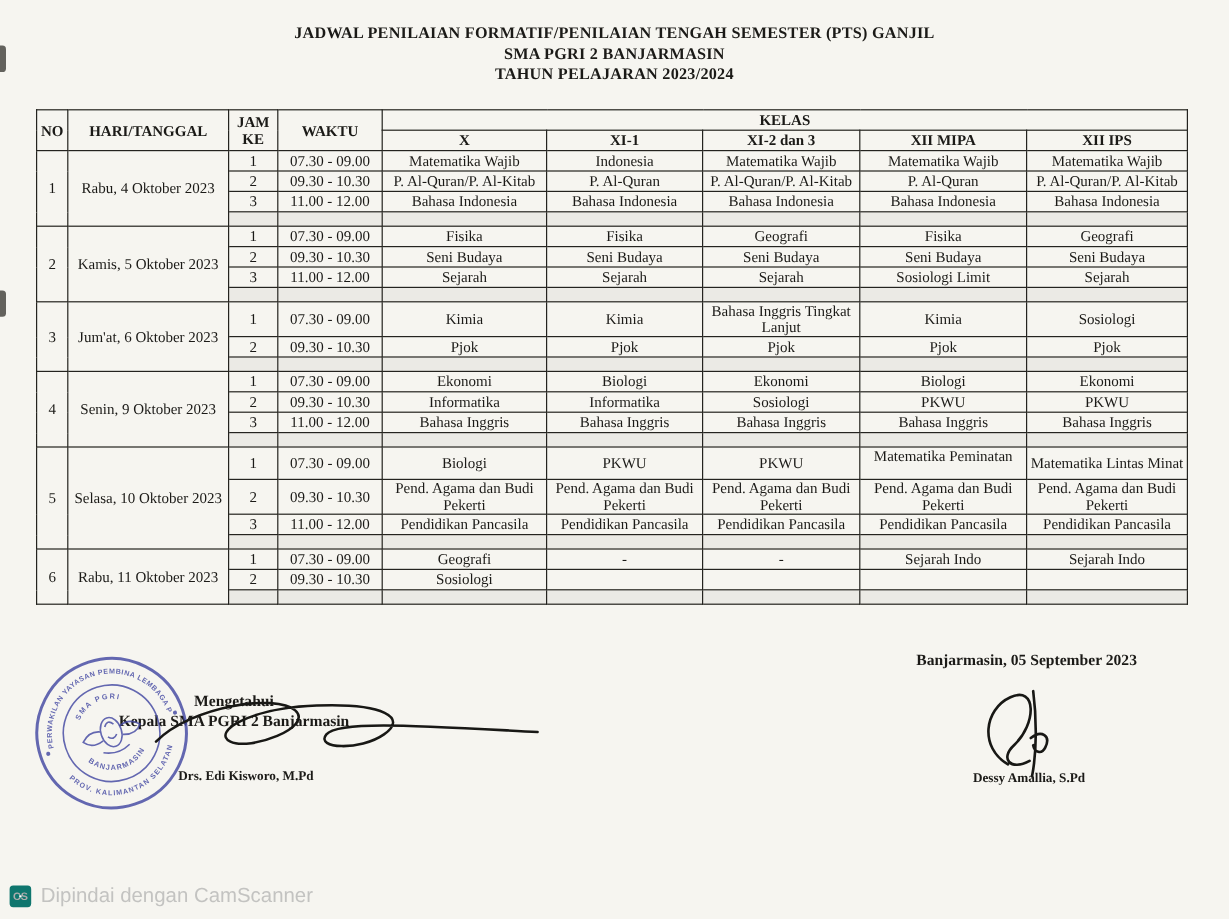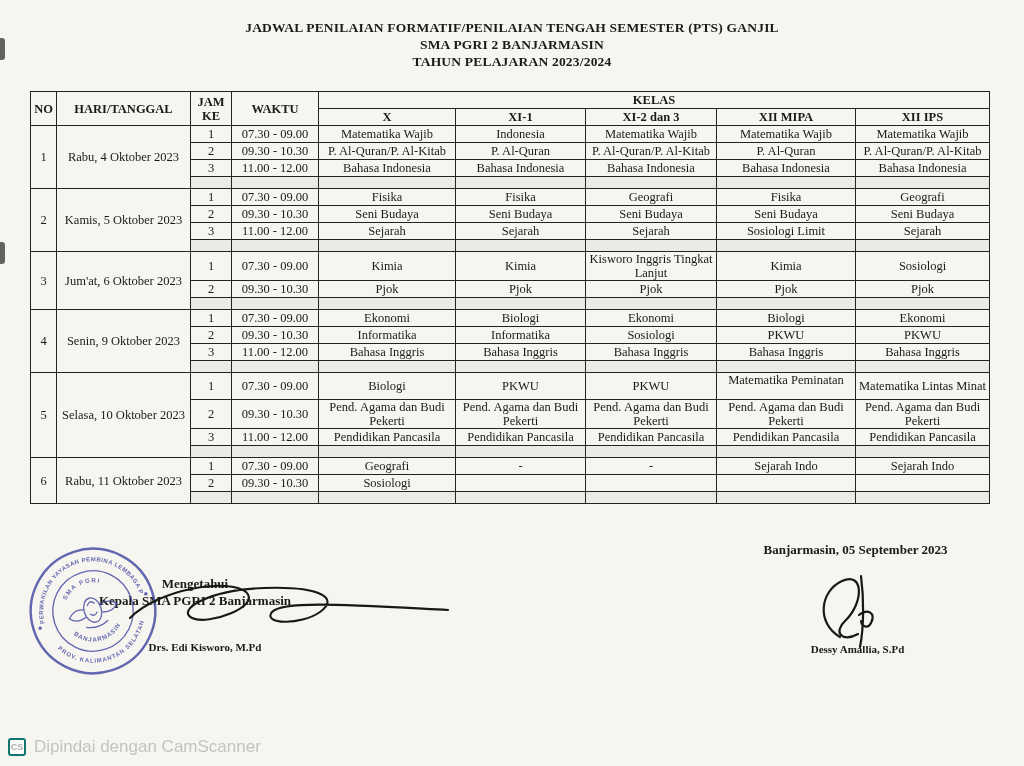--- a/index.html
+++ b/index.html
@@ -38,21 +38,21 @@
   .sig-svg { position:absolute; z-index:3; }
   .sig-left-svg  { left:112px; top:572px; }
   .sig-right-svg { left:812px; top:573px; }
   
   .stamp { position:absolute; left:26px; top:544px; width:134px; height:134px;
     transform:rotate(-18deg); opacity:.82; z-index:2; }
   .stamp text { fill:#4449a3; font-family:"Liberation Sans", sans-serif; font-weight:bold; }
   
   .cam-footer { position:absolute; left:8px; bottom:9px; display:flex; align-items:center;
     gap:8px; font-family:"Liberation Sans", sans-serif; }
-  .cs-badge { width:18px; height:18px; border:2px solid #0f766e; border-radius:3px;
+  .cs-badge { width:18px; height:18px; border:8px solid #0f766e; border-radius:3px;
     color:#adadad; font-size:9px; font-weight:bold; display:flex;
     align-items:center; justify-content:center; background:#fdfdfc; }
   .cam-text { color:#c3c3c1; font-size:17px; }
   
   .edge-mark { position:absolute; left:0; width:5px; height:22px;
     background:#63625d; border-radius:0 3px 3px 0; }
   .edge-mark.m1 { top:38px; }
   .edge-mark.m2 { top:242px; }
 </style>
 </head>
@@ -173,21 +173,21 @@
         <td></td>
   </tr>
 
   <tr class="r">
     <td rowspan="3">3</td>
     <td rowspan="3">Jum'at, 6 Oktober 2023</td>
     <td>1</td>
     <td>07.30 - 09.00</td>
     <td>Kimia</td>
     <td>Kimia</td>
-    <td>Kisworo Inggris Tingkat Lanjut</td>
+    <td>Bahasa Inggris Tingkat Lanjut</td>
     <td>Kimia</td>
     <td>Sosiologi</td>
   </tr>
   <tr class="r">
     <td>2</td>
     <td>09.30 - 10.30</td>
     <td>Pjok</td>
     <td>Pjok</td>
     <td>Pjok</td>
     <td>Pjok</td>

